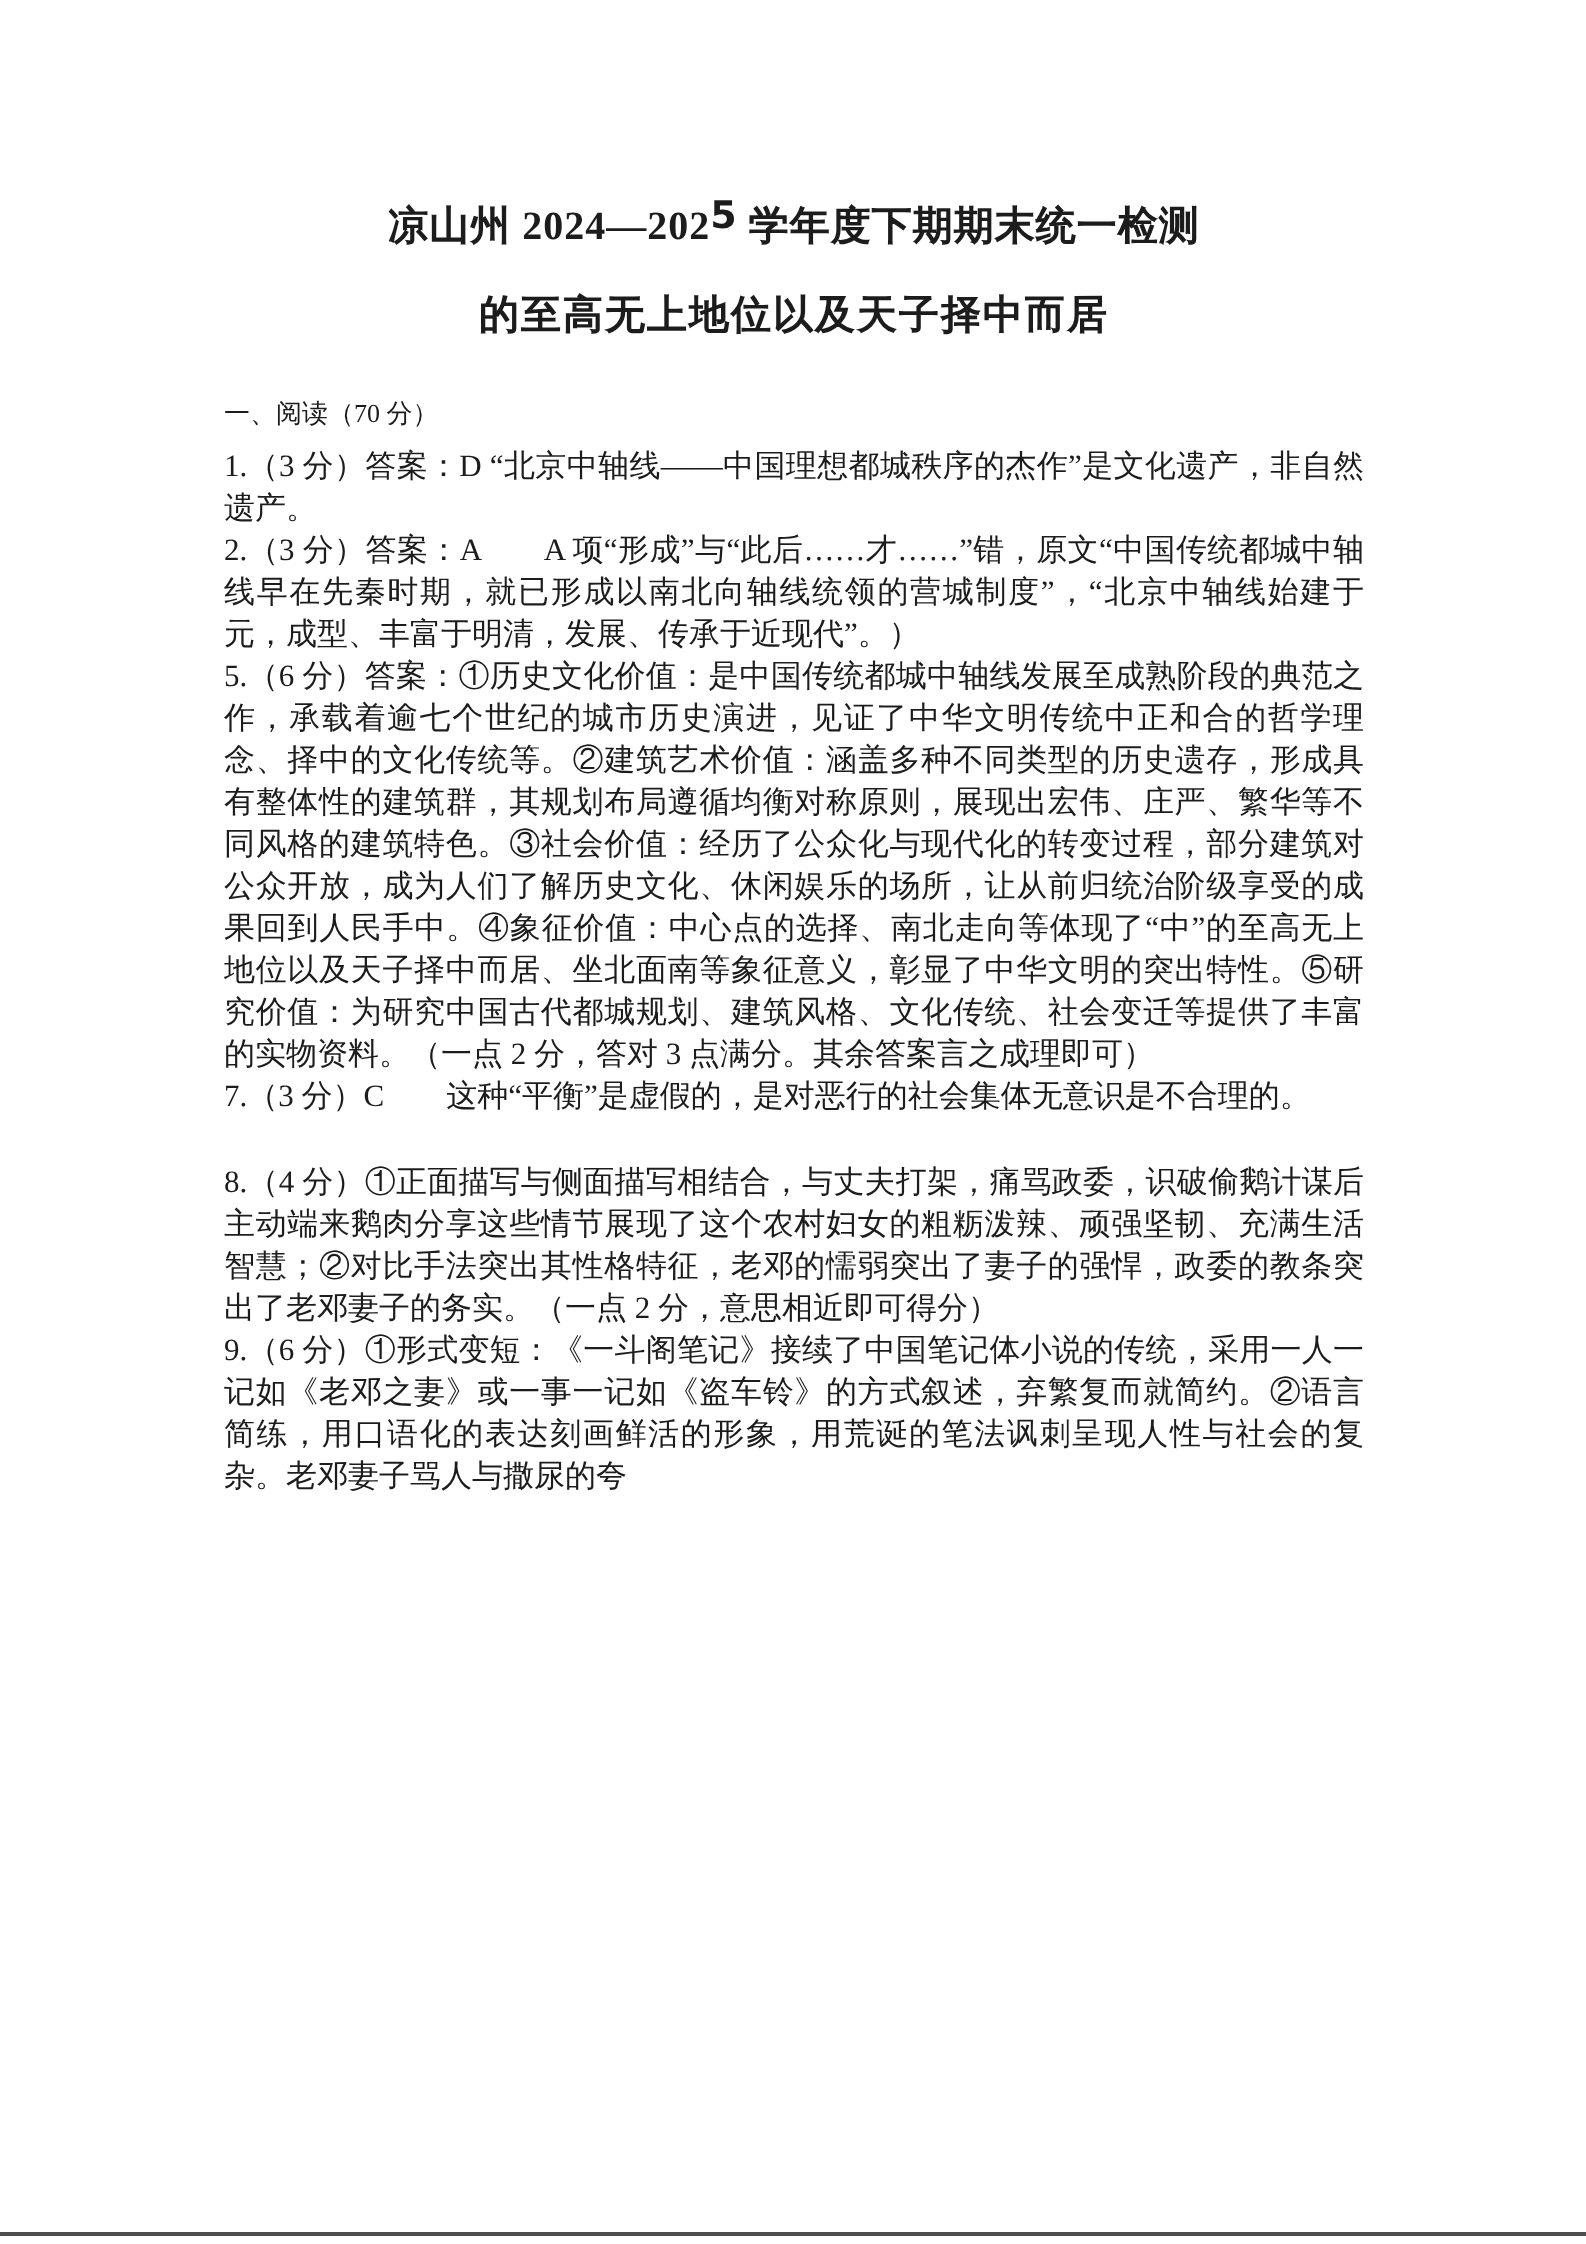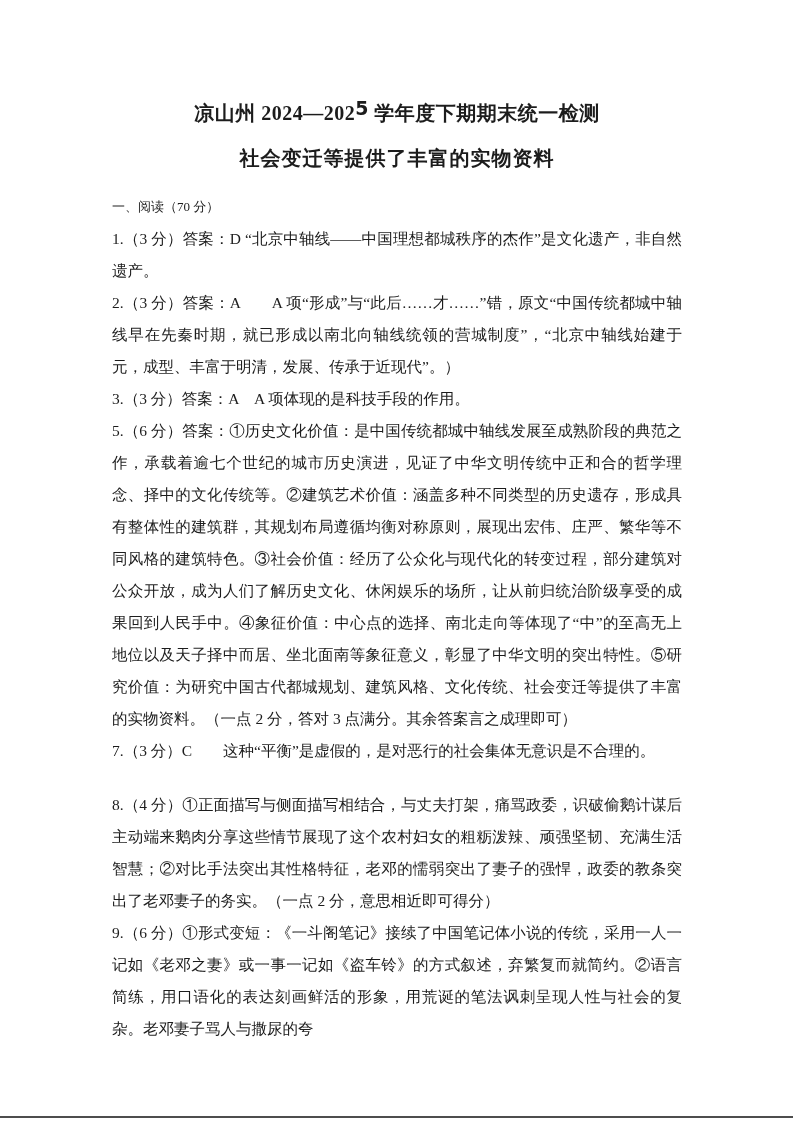--- a/index.html
+++ b/index.html
@@ -41,21 +41,21 @@
     font-size: 0.95em;
     vertical-align: 0.28em;
   }
   .section-heading {
     font-size: 13px;
     line-height: 32px;
     margin: 0;
   }
   .para {
     font-size: 15.5px;
-    line-height: 32px;
+    line-height: 21px;
     margin: 0;
     text-align: justify;
     text-justify: inter-ideograph;
     word-break: break-all;
   }
   .para-gap {
     margin-top: 22px;
   }
   .bottom-line {
     position: absolute;
@@ -67,27 +67,26 @@
   }
 </style>
 </head>
 <body>
 
 <div class="page">
   <div class="content">
 
     <h1 class="doc-title"><span>凉山州 2024—202</span><span class="sup-digit">5</span><span> 学年度下期期末统一检测</span></h1>
 
-    <h2 class="doc-title second">社会变迁等提供了丰富的实物资料</h2>
+    <h2 class="doc-title second">的至高无上地位以及天子择中而居</h2>
 
     <p class="section-heading">一、阅读（70 分）</p>
 
     <p class="para">1.（3 分）答案：D “北京中轴线——中国理想都城秩序的杰作”是文化遗产，非自然遗产。</p>
     <p class="para">2.（3 分）答案：A　　A 项“形成”与“此后……才……”错，原文“中国传统都城中轴线早在先秦时期，就已形成以南北向轴线统领的营城制度”，“北京中轴线始建于元，成型、丰富于明清，发展、传承于近现代”。）</p>
-    <p class="para">3.（3 分）答案：A　A 项体现的是科技手段的作用。</p>
     <p class="para">5.（6 分）答案：①历史文化价值：是中国传统都城中轴线发展至成熟阶段的典范之作，承载着逾七个世纪的城市历史演进，见证了中华文明传统中正和合的哲学理念、择中的文化传统等。②建筑艺术价值：涵盖多种不同类型的历史遗存，形成具有整体性的建筑群，其规划布局遵循均衡对称原则，展现出宏伟、庄严、繁华等不同风格的建筑特色。③社会价值：经历了公众化与现代化的转变过程，部分建筑对公众开放，成为人们了解历史文化、休闲娱乐的场所，让从前归统治阶级享受的成果回到人民手中。④象征价值：中心点的选择、南北走向等体现了“中”的至高无上地位以及天子择中而居、坐北面南等象征意义，彰显了中华文明的突出特性。⑤研究价值：为研究中国古代都城规划、建筑风格、文化传统、社会变迁等提供了丰富的实物资料。（一点 2 分，答对 3 点满分。其余答案言之成理即可）</p>
     <p class="para">7.（3 分）C　　这种“平衡”是虚假的，是对恶行的社会集体无意识是不合理的。</p>
     <p class="para para-gap">8.（4 分）①正面描写与侧面描写相结合，与丈夫打架，痛骂政委，识破偷鹅计谋后主动端来鹅肉分享这些情节展现了这个农村妇女的粗粝泼辣、顽强坚韧、充满生活智慧；②对比手法突出其性格特征，老邓的懦弱突出了妻子的强悍，政委的教条突出了老邓妻子的务实。（一点 2 分，意思相近即可得分）</p>
     <p class="para">9.（6 分）①形式变短：《一斗阁笔记》接续了中国笔记体小说的传统，采用一人一记如《老邓之妻》或一事一记如《盗车铃》的方式叙述，弃繁复而就简约。②语言简练，用口语化的表达刻画鲜活的形象，用荒诞的笔法讽刺呈现人性与社会的复杂。老邓妻子骂人与撒尿的夸</p>
 
   </div>
 
   <div class="bottom-line"></div>
 </div>
 

